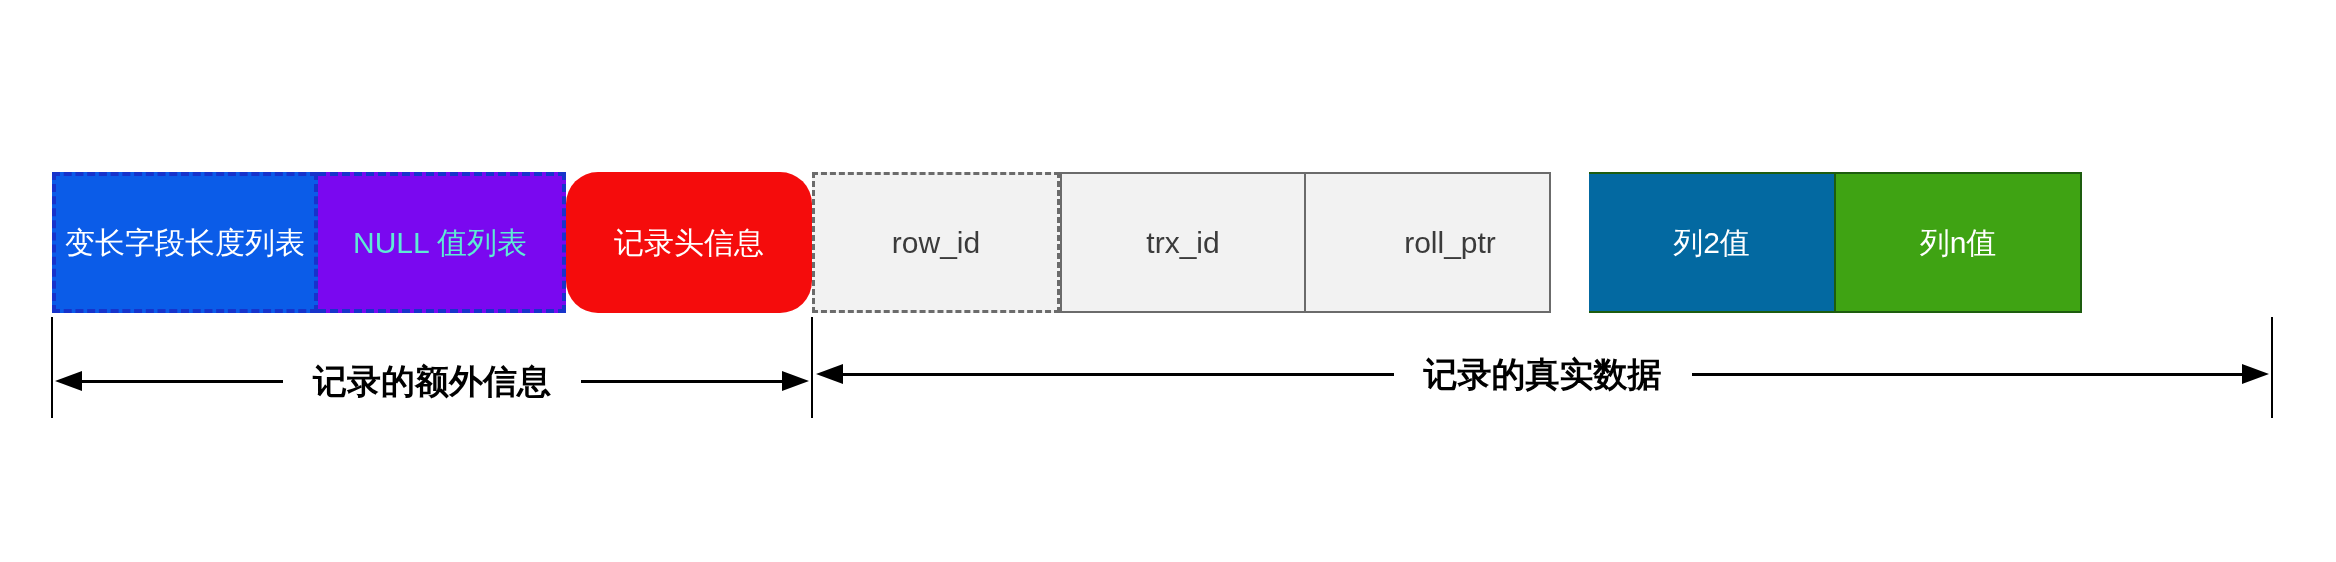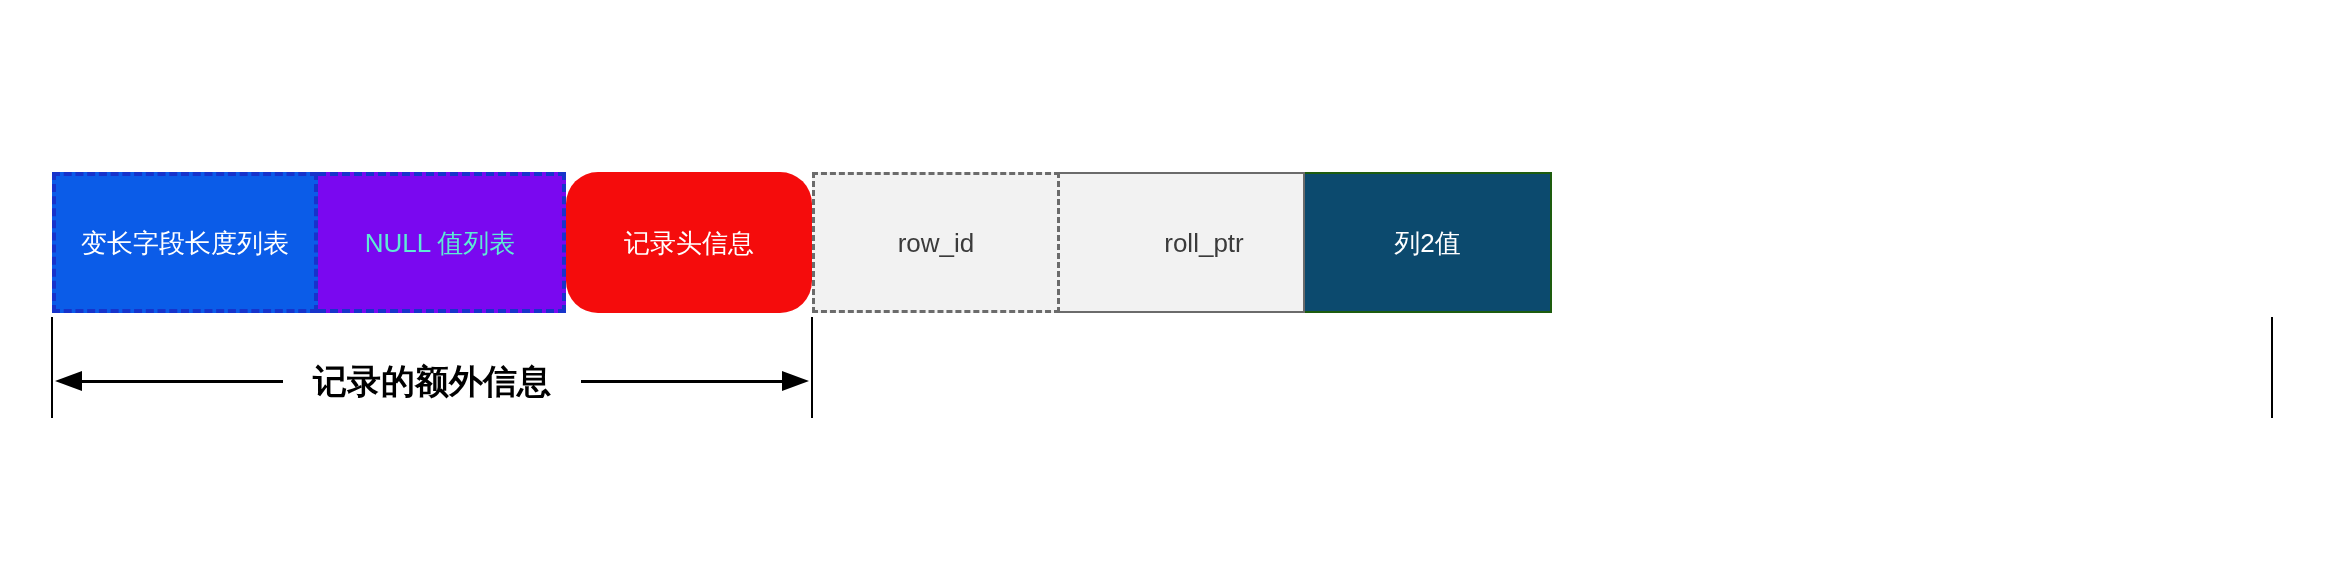--- a/index.html
+++ b/index.html
@@ -21,21 +21,21 @@
     display: flex;
   }
   .seg {
     box-sizing: border-box;
     height: 141px;
     display: flex;
     align-items: center;
     justify-content: center;
   }
   .seg .lbl {
-    font-size: 26px;
+    font-size: 30px;
     line-height: 1;
     white-space: nowrap;
   }
   .seg-varlen   { width: 266px; border: 4px dashed #1733cb; }
   .seg-null     { width: 248px; border: 4px dashed #1733cb; border-left: none; }
   .seg-header   { width: 246px; border: none; }
   .seg-rowid    { width: 248px; border: 3px dashed #6b6b6b; }
   .seg-trxid    { width: 246px; border: 2px solid #6b6b6b; }
   .seg-rollptr  { width: 245px; border: 2px solid #6b6b6b; border-left: none; padding-left: 45px; }
   .seg-col1     { width: 229px; border: 2px solid #1d5c0e; }
@@ -95,34 +95,47 @@
     </div>
     <div class="seg seg-null" style="background-color: rgb(122, 8, 240);">
       <span class="lbl" style="color: #5eead4;">NULL 值列表</span>
     </div>
     <div class="seg seg-header" style="background-color: rgb(245, 12, 12); border-radius: 32px;">
       <span class="lbl" style="color: rgb(255, 255, 255);">记录头信息</span>
     </div>
     <div class="seg seg-rowid" style="background-color: rgb(242, 242, 242);">
       <span class="lbl" style="color: rgb(59, 59, 59);">row_id</span>
     </div>
+    <div class="seg seg-trxid" style="background-color: rgb(242, 242, 242);">
+      <span class="lbl" style="color: rgb(59, 59, 59);">trx_id</span>
+    </div>
     <div class="seg seg-rollptr" style="background-color: rgb(242, 242, 242);">
       <span class="lbl" style="color: rgb(59, 59, 59);">roll_ptr</span>
     </div>
-    <div class="seg seg-col2" style="background-color: #0c4a6e;">
+    <div class="seg seg-col2" style="background-color: #0369a1; margin-left: 38px;">
       <span class="lbl" style="color: rgb(255, 255, 255);">列2值</span>
+    </div>
+    <div class="seg seg-coln" style="background-color: rgb(63, 163, 19);">
+      <span class="lbl" style="color: rgb(255, 255, 255);">列n值</span>
     </div>
   </div>
 
   <div class="tick tick-left"></div>
   <div class="tick tick-middle"></div>
   <div class="tick tick-right"></div>
 
   <div class="bracket bracket-left">
     <span class="ah ah-w"></span>
     <span class="bline"></span>
     <span class="blabel">记录的额外信息</span>
     <span class="bline"></span>
     <span class="ah ah-e"></span>
   </div>
 
+  <div class="bracket bracket-right">
+    <span class="ah ah-w"></span>
+    <span class="bline"></span>
+    <span class="blabel">记录的真实数据</span>
+    <span class="bline"></span>
+    <span class="ah ah-e"></span>
+  </div>
 
 </div>
 
 </body></html>

